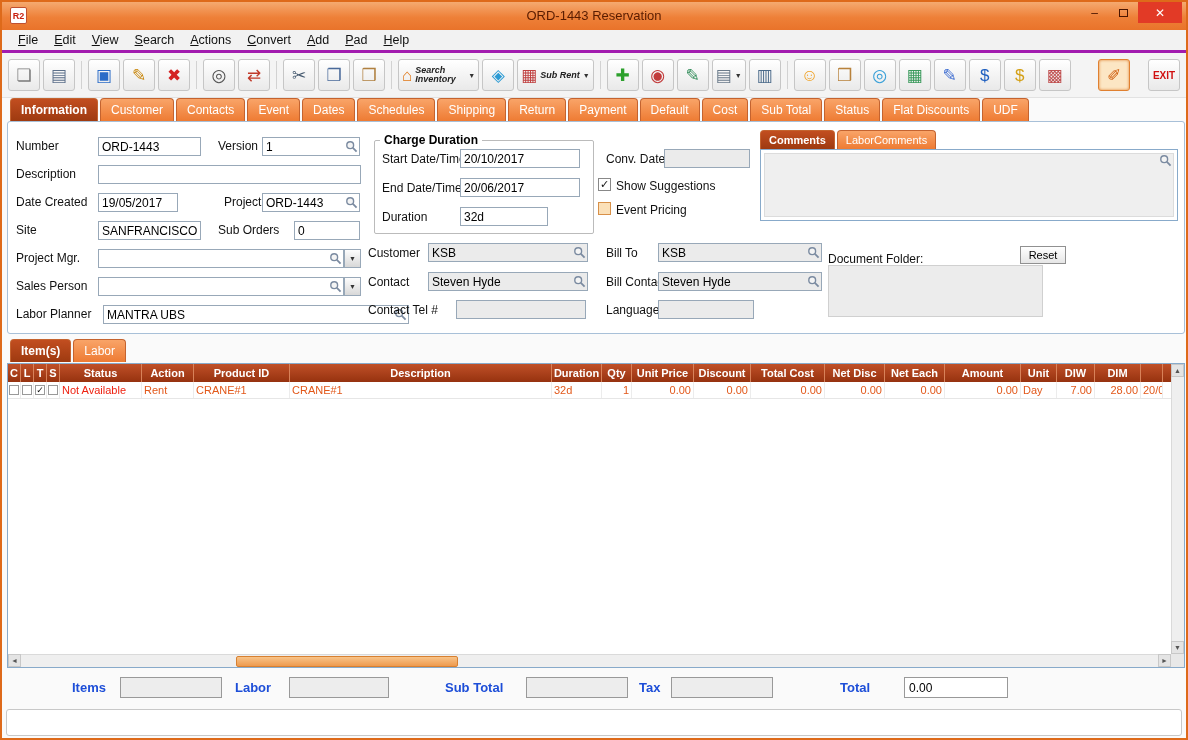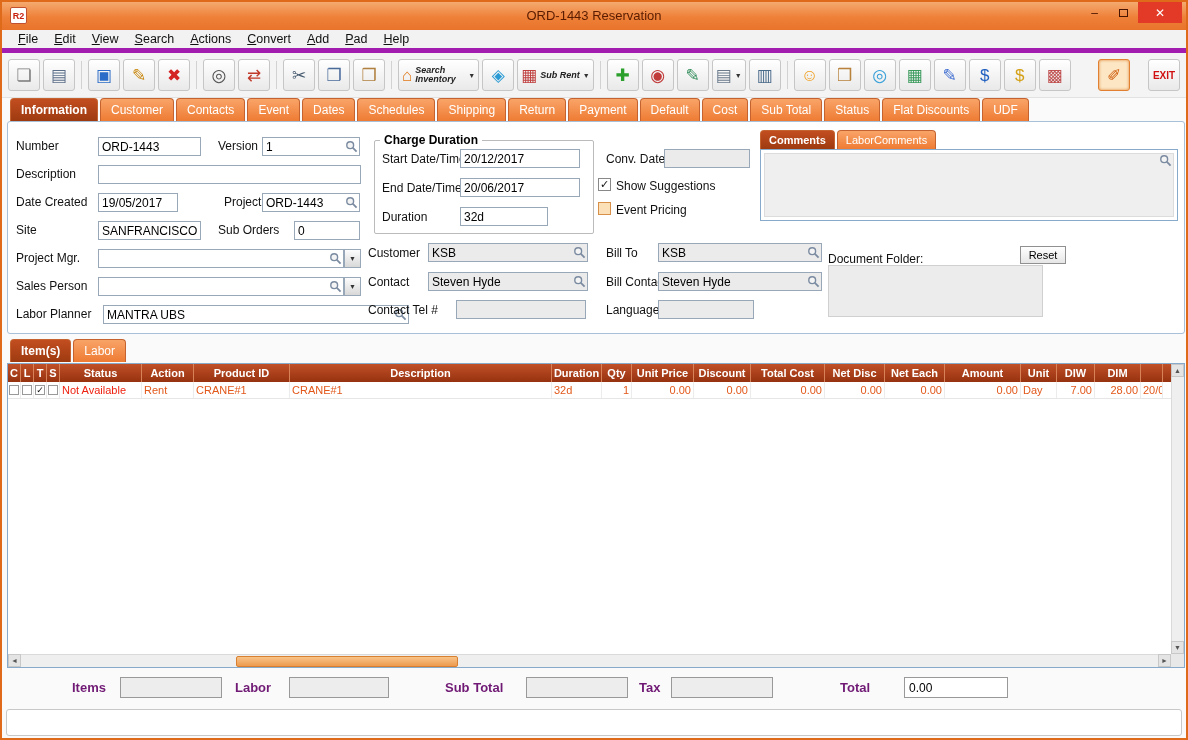--- a/index.html
+++ b/index.html
@@ -14,21 +14,21 @@
     display:flex; align-items:center; justify-content:center; }
   #title { position:absolute; left:0; right:0; top:6px; text-align:center; color:#591C00; font-size:13px; }
   #cap-btns { position:absolute; right:4px; top:0; display:flex; height:21px; }
   .cap { width:29px; height:21px; display:flex; align-items:center; justify-content:center;
     color:#4A1500; font-size:12px; }
   .cap .maxbox { width:9px; height:8px; border:1px solid #4A1500; display:block; }
   .cap.close { width:44px; background:#E23A26; color:#fff; font-size:12px; }
 
   
   #menubar { position:absolute; top:28px; left:0; right:0; height:23px; background:#F2F2F2;
-    border-bottom:5px solid #a21caf; display:flex; align-items:center; padding-left:8px; }
+    border-bottom:3px solid #a21caf; display:flex; align-items:center; padding-left:8px; }
   .mitem { padding:3px 8px; font-size:12.5px; color:#111; }
 
   
   #toolbar { position:absolute; top:51px; left:0; right:0; height:45px; background:#F4F4F4;
     border-bottom:1px solid #E2E2E2; display:flex; align-items:center; padding:0 6px; gap:3px; }
   .tb { height:32px; min-width:32px; border:1px solid #C6C6C6; border-radius:3px;
     background:linear-gradient(#FFFFFF,#E9E9E9); display:flex; align-items:center; justify-content:center; padding:0 3px; }
   .tb .g { font-size:17px; line-height:1; }
   .tb .tlab { font-size:9px; font-weight:bold; font-style:italic; line-height:9px; margin-left:3px;
     color:#222; max-width:50px; white-space:normal; text-align:left; }
@@ -89,21 +89,21 @@
   .vsb { position:absolute; top:0; right:0; bottom:13px; width:13px; background:#EFEFEF; border-left:1px solid #DADADA; }
   .hsb { position:absolute; left:0; right:13px; bottom:0; height:13px; background:#EFEFEF; border-top:1px solid #DADADA; }
   .sbtn { position:absolute; width:13px; height:13px; background:#E4E4E4; border:1px solid #C8C8C8;
     font-size:7px; color:#555; display:flex; align-items:center; justify-content:center; }
   .hthumb { position:absolute; left:228px; top:1px; width:222px; height:11px;
     background:linear-gradient(#F8C489,#EE9A4E); border:1px solid #D88030; border-radius:2px; }
   .corner { position:absolute; right:0; bottom:0; width:13px; height:13px; background:#E8E8E8; }
 
   
   #totals { position:absolute; top:671px; left:0; right:0; height:30px; }
-  .tlabel { position:absolute; font-size:13px; font-weight:bold; color:#701a75; }
+  .tlabel { position:absolute; font-size:13px; font-weight:bold; color:#1d4ed8; }
   .tfld { position:absolute; height:21px; border:1px solid #999; background:#EDEDED; font-size:12px;
     display:flex; align-items:center; padding:0 4px; }
   .tfld.white { background:#fff; }
   #status-bar { position:absolute; top:707px; left:4px; right:4px; height:27px; background:#fff;
     border:1px solid #C8C8C8; border-radius:3px; }
 </style>
 </head>
 <body>
 
 <div id="win">
@@ -328,21 +328,21 @@
             <circle cx="5.2" cy="5.2" r="3.4" fill="#F4F4F4" stroke="#7A8AA0" stroke-width="1.4"></circle>
             <line x1="7.9" y1="7.9" x2="11.6" y2="11.6" stroke="#7A8AA0" stroke-width="1.8"></line>
           </svg>
         </span>
       </div>
 
     <div class="grpbox" style="left:366px;top:18px;width:220px;height:94px"></div>
     <div class="grptitle" style="left:372px;top:11px">Charge Duration</div>
     <div class="lbl" style="left:374px;top:30px">Start Date/Time</div>
     <div class="fld" style="left:452px;top:27px;width:120px">
-        <span class="v">20/12/2017</span>
+        <span class="v">20/10/2017</span>
       </div>
     <div class="lbl" style="left:374px;top:59px">End Date/Time</div>
     <div class="fld" style="left:452px;top:56px;width:120px">
         <span class="v">20/06/2017</span>
       </div>
     <div class="lbl" style="left:374px;top:88px">Duration</div>
     <div class="fld" style="left:452px;top:85px;width:88px">
         <span class="v">32d</span>
       </div>
 

